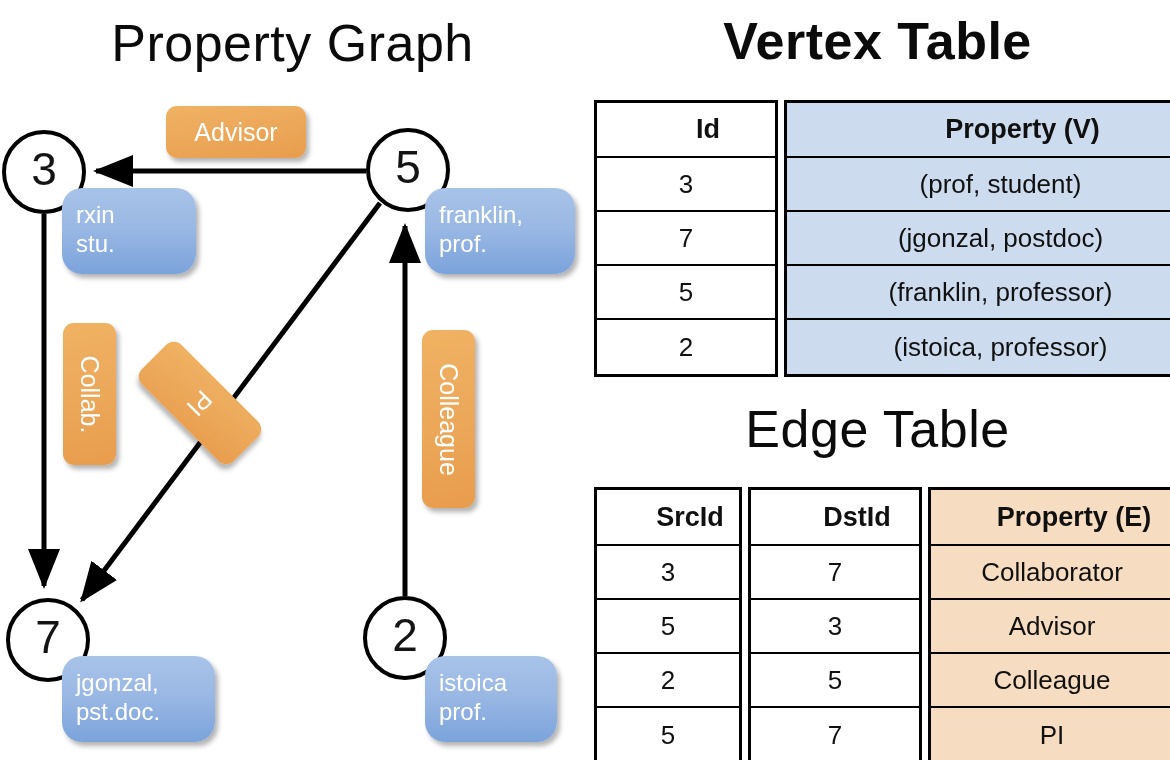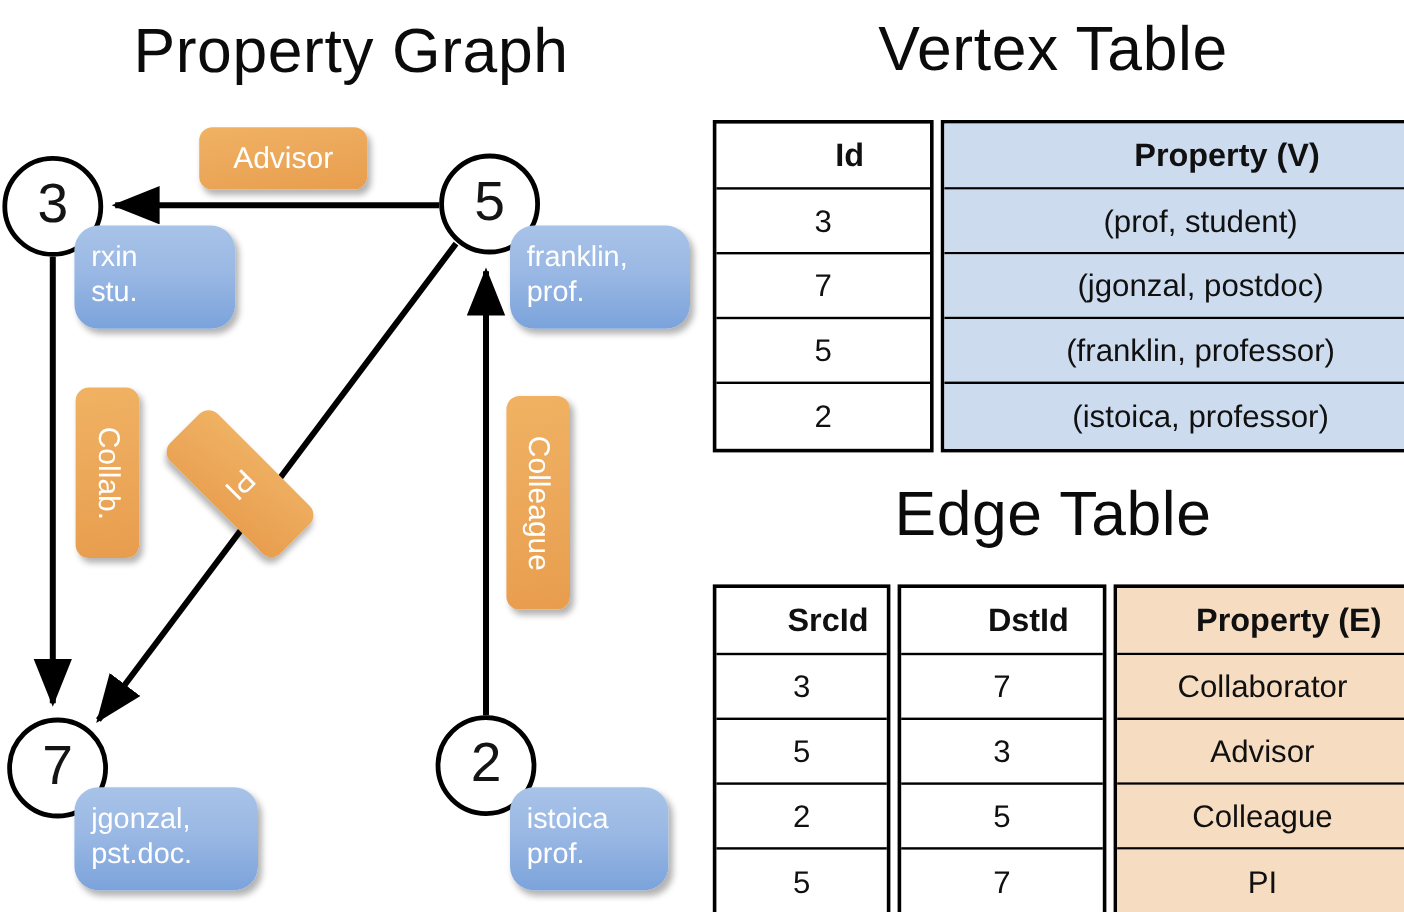--- a/index.html
+++ b/index.html
@@ -15,21 +15,21 @@
   .title{
     position:absolute;
     font-family:"Liberation Sans","DejaVu Sans",sans-serif;
     font-weight:300;
     color:#0b0b0b;
     letter-spacing:.5px;
     white-space:nowrap;
     text-align:center;
   }
   #title-property-graph{left:0;top:14px;width:585px;font-size:52px;line-height:58px;}
-  #title-vertex-table{left:585px;top:12px;width:585px;font-size:52px;line-height:58px;}
+  #title-vertex-table{left:585px;top:12px;width:585px;font-size:52px;line-height:58px;font-weight:bold;}
   #title-edge-table{left:585px;top:400px;width:585px;font-size:52px;line-height:58px;}
 
   
   #graph-panel{position:absolute;left:0;top:0;width:585px;height:760px;}
   #graph-edges{position:absolute;left:0;top:0;width:585px;height:760px;}
 
   .node{
     position:absolute;
     width:84px;height:84px;border-radius:50%;
     background:#ffffff;border:4px solid #000000;

